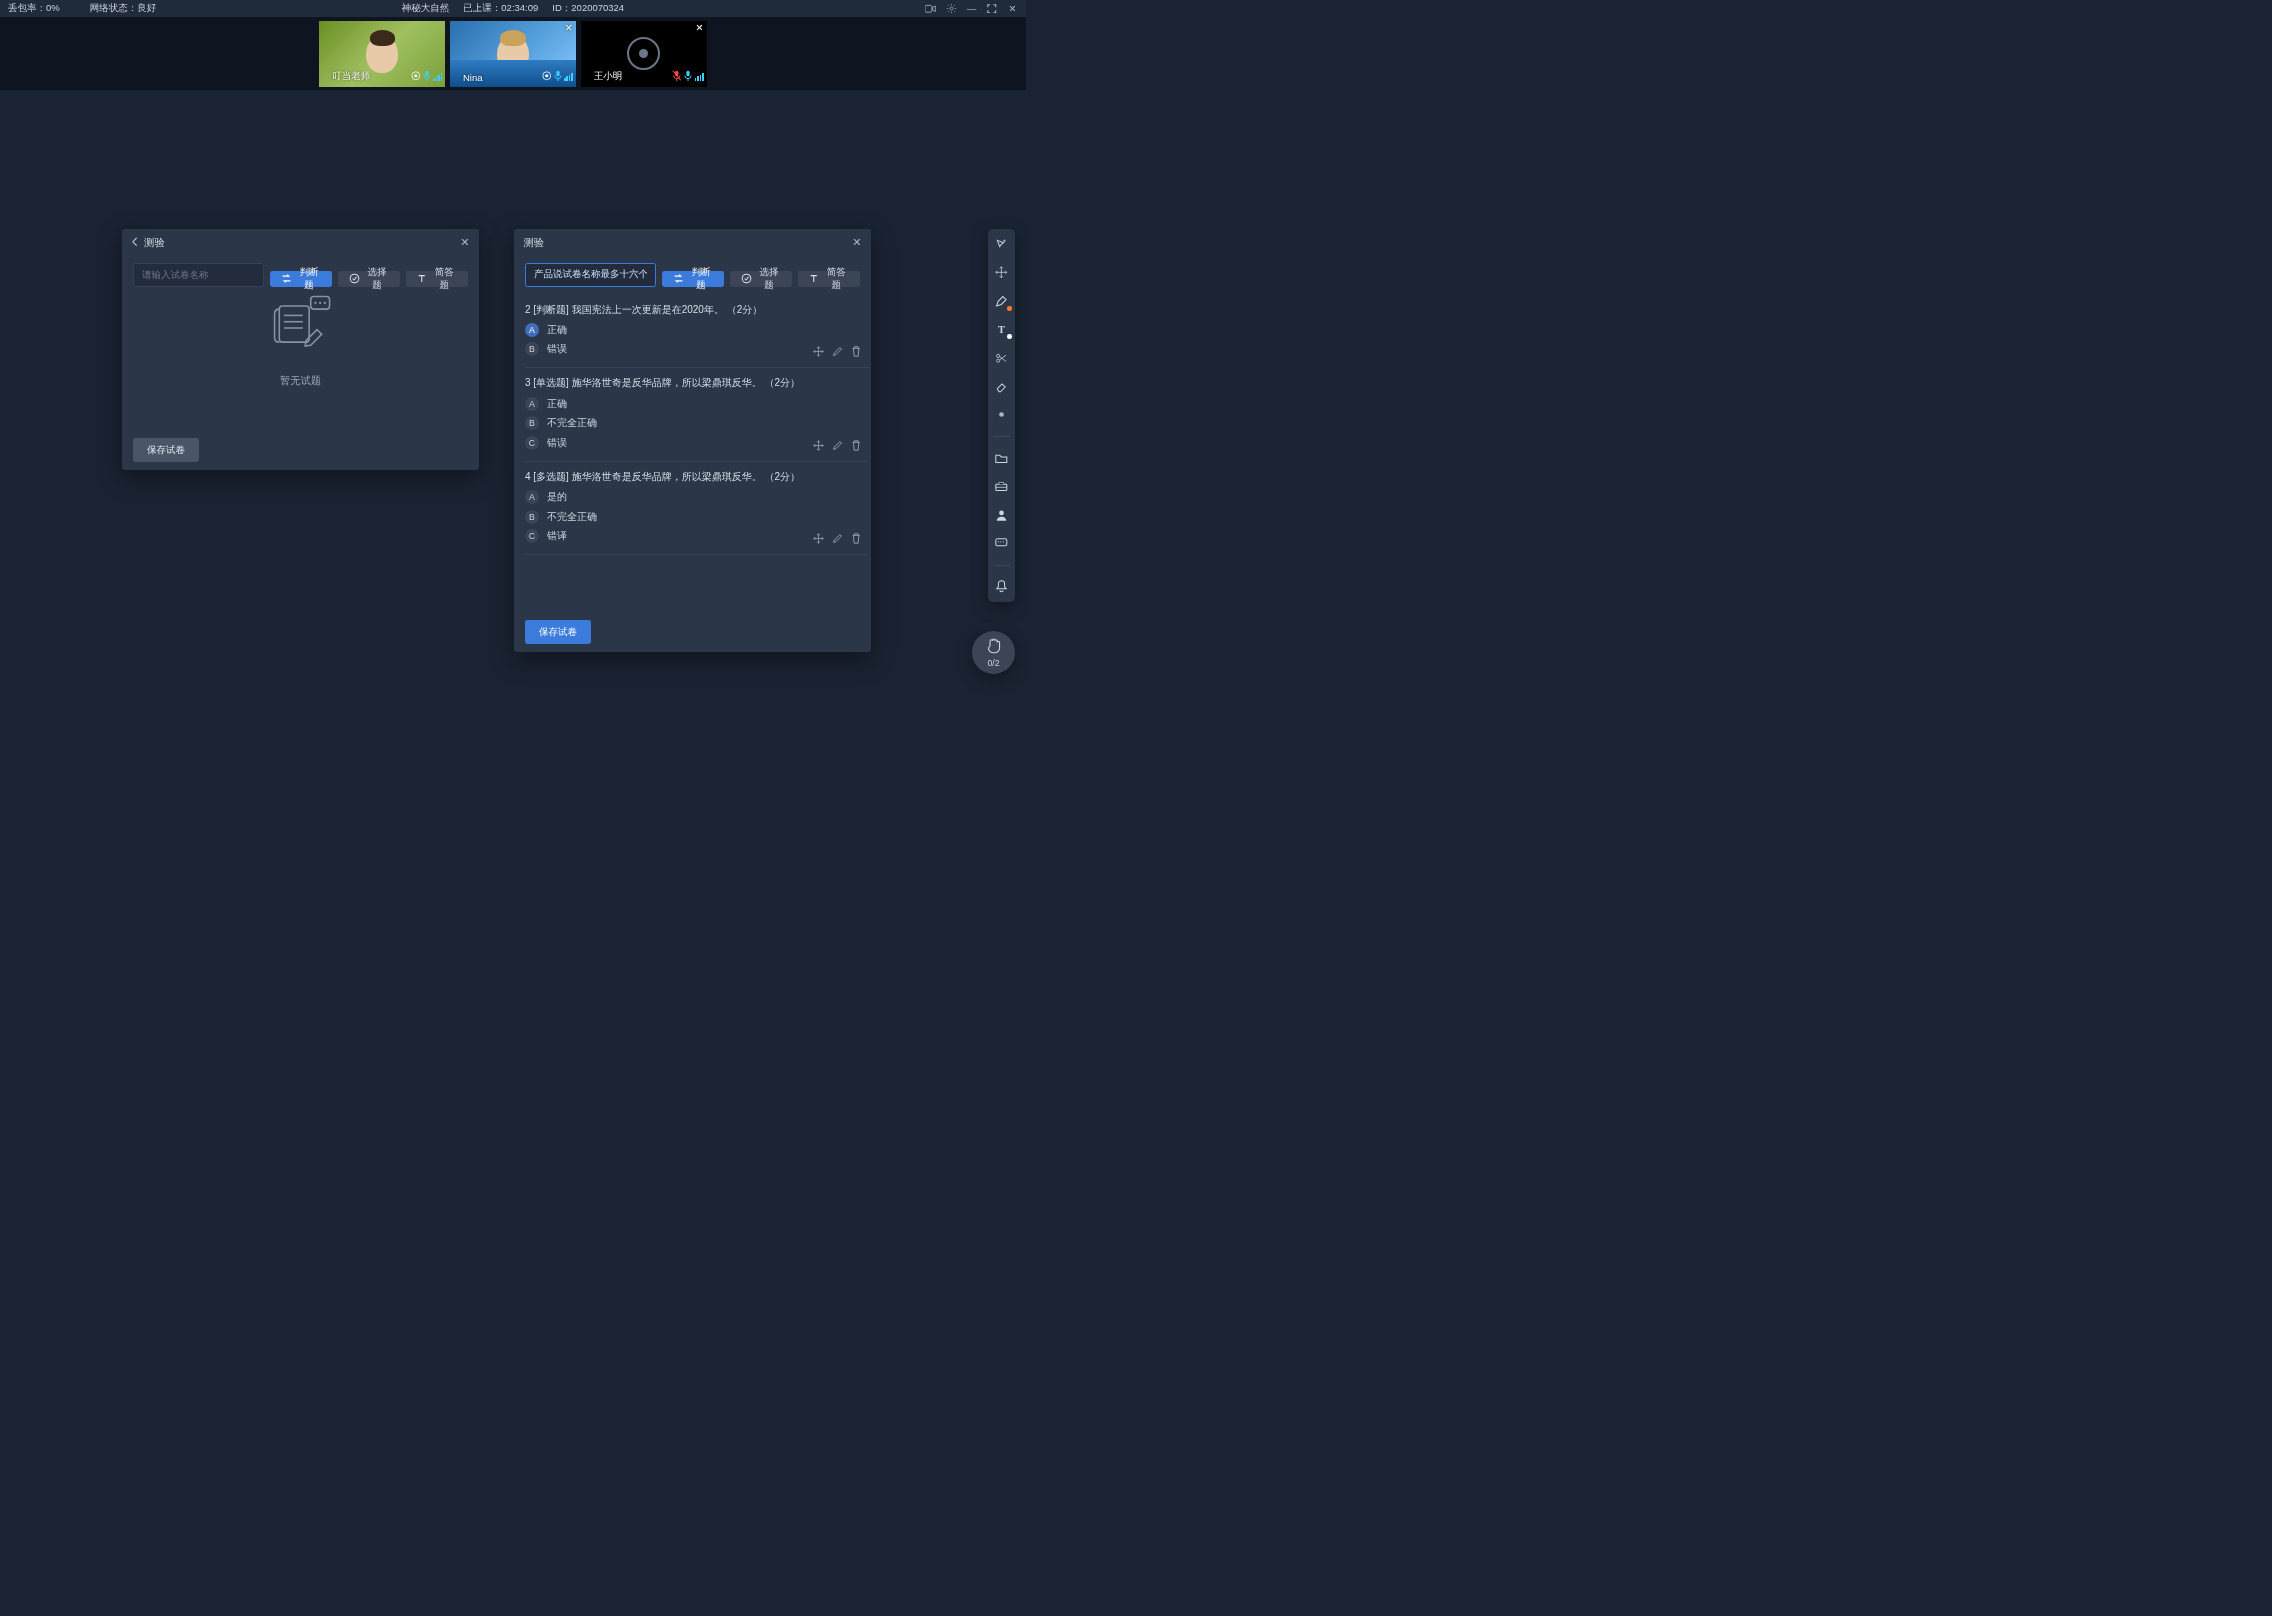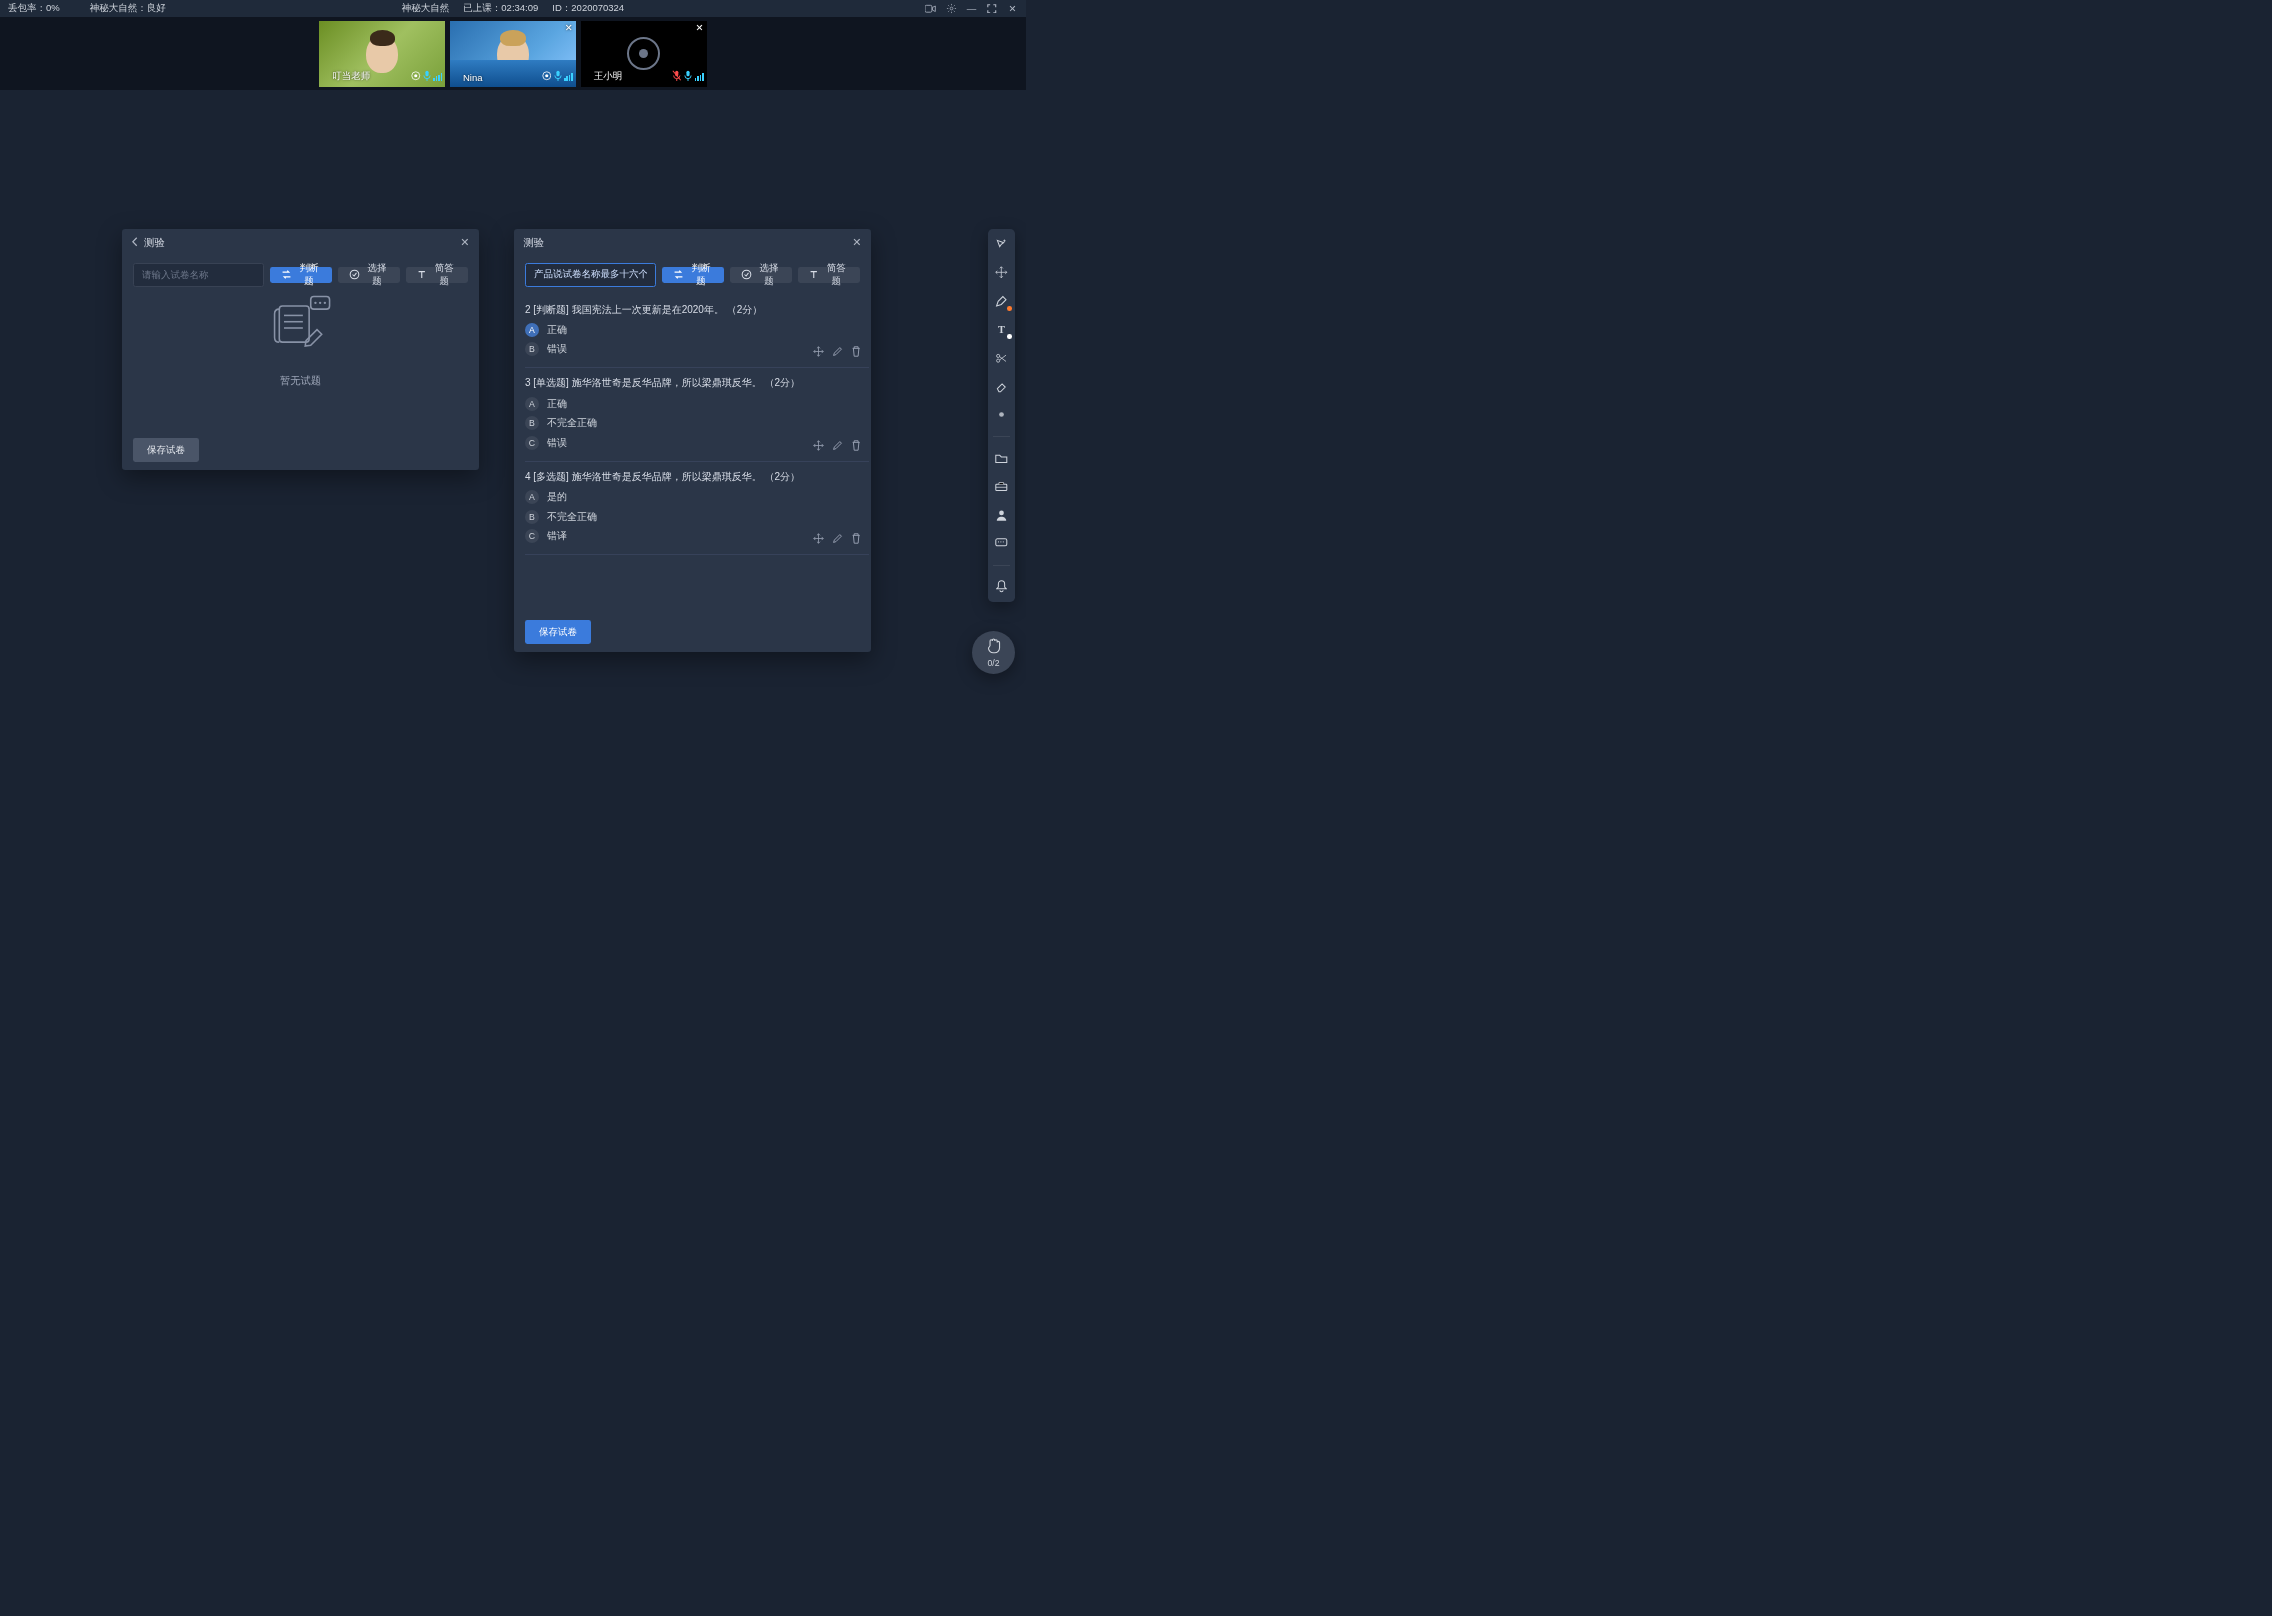--- a/index.html
+++ b/index.html
@@ -85,21 +85,21 @@
   color: #d3d8e2;
   font-size: 10.3px;
 }
 .panel-head .back { margin-right: 6.3px; color:#aeb5c2; cursor:pointer;}
 .panel-head .title { }
 .panel-head .close {
   margin-left: auto; color:#aeb5c2; cursor:pointer; font-size:11px;
 }
 
 .panel-tools {
-  display: flex; gap: 6.3px; padding: 6.3px 11px 8px 11px; align-items:center;
+  display: flex; gap: 6.3px; padding: 6.3px 11px 8px 11px; align-items:flex-end;
 }
 .input {
   height: 24px;
   background: #222c3d;
   border: 0.8px solid #384254;
   border-radius: 2.4px;
   padding: 0 8px;
   color: #e6e9ef;
   font-size: 9.5px;
   outline: none;
@@ -240,21 +240,21 @@
 </style>
 </head>
 <body>
 
 <div class="topbar">
   <div class="left">
     <span>
       <span>丢包率：</span><span>0%</span>
     </span>
     <span>
-      <span>神秘大自然：</span><span>良好</span>
+      <span>网络状态：</span><span>良好</span>
     </span>
   </div>
   <div class="center">
     <span>神秘大自然</span>
     <span>
       <span>已上课：</span><span>02:34:09</span>
     </span>
     <span>
       <span>ID：</span><span>2020070324</span>
     </span>

